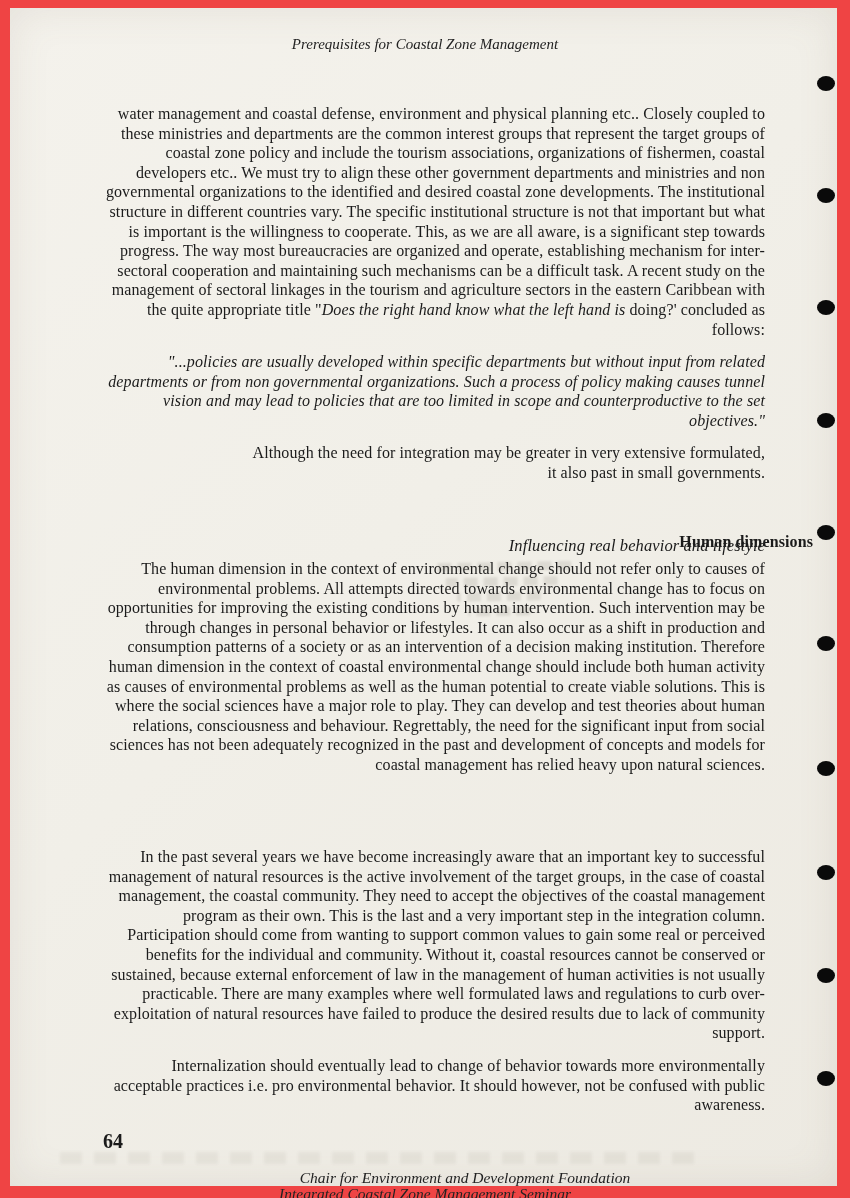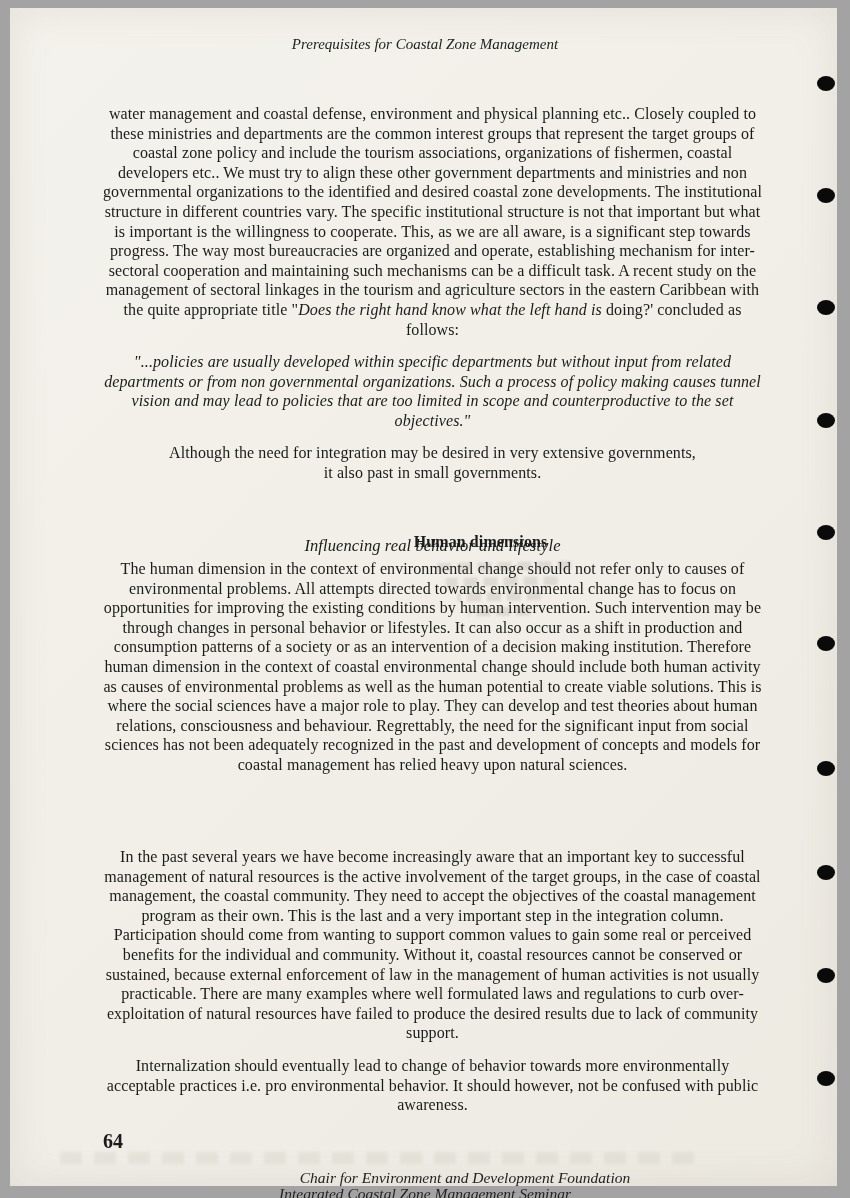--- a/index.html
+++ b/index.html
@@ -1,19 +1,19 @@
 <!DOCTYPE html>
 <html><head>
 <meta charset="utf-8">
 <style>
   html,body{margin:0;padding:0;background:#000;}
   .scan{
     position:relative;
     width:850px;height:1198px;
-    background:#a3a3a3;
+    background:#ef4444;
     overflow:hidden;
     font-family:"Liberation Serif", serif;
   }
   .paper{
     position:absolute;
     left:10px;top:8px;right:13px;bottom:12px;
     background:linear-gradient(135deg,#f4f2ec 0%,#f1efe8 45%,#edeae2 100%);
     box-shadow:inset 0 0 40px rgba(120,110,90,.12);
   }
   .hole{
@@ -28,21 +28,21 @@
     left:0;width:850px;top:36px;
     text-align:center;
     font-style:italic;
     font-size:15px;
     color:#222;
   }
   .body-block{
     left:100px;width:665px;
     font-size:16px;
     line-height:19.6px;
-    text-align:center;
+    text-align:right;
     letter-spacing:.1px;
   }
   .quote{font-style:italic;}
   .heading{font-weight:bold;padding-left:48px;margin-top:34px;}
   .subheading{font-style:italic;font-size:16.5px;}
   .page-num{left:103px;top:1130px;font-weight:bold;font-size:20px;}
   .footer{
     left:0;width:850px;
     text-align:center;
     font-style:italic;
@@ -93,21 +93,21 @@
 
   <div class="txt running-head">Prerequisites for Coastal Zone Management</div>
 
   <div class="txt body-block" style="top:104px">
     <span>water management and coastal defense, environment and physical planning etc.. Closely coupled to these ministries and departments are the common interest groups that represent the target groups of coastal zone policy and include the tourism associations, organizations of fishermen, coastal developers etc.. We must try to align these other government departments and ministries and non governmental organizations to the identified and desired coastal zone developments. The institutional structure in different countries vary. The specific institutional structure is not that important but what is important is the willingness to cooperate. This, as we are all aware, is a significant step towards progress. The way most bureaucracies are organized and operate, establishing mechanism for inter-sectoral cooperation and maintaining such mechanisms can be a difficult task. A recent study on the management of sectoral linkages in the tourism and agriculture sectors in the eastern Caribbean with the quite appropriate title "</span><span style="font-style:italic">Does the right hand know what the left hand is</span><span> doing?' concluded as follows:</span>
   </div>
 
   <div class="txt body-block quote" style="top:352px">"...policies are usually developed within specific departments but without input from related departments or from non governmental organizations.  Such a process of policy making causes tunnel vision and may lead to policies that are too limited in scope and counterproductive to the set objectives."</div>
 
   <div class="txt body-block" style="top:443px">
-    <span>Although the need for integration may be desired in very extensive governments,</span><br>
+    <span>Although the need for integration may be greater in very extensive formulated,</span><br>
     <span>it also past in small governments.</span>
   </div>
 
   <div class="txt body-block heading" style="top:498px">Human dimensions</div>
 
   <div class="txt body-block subheading" style="top:536px">Influencing real behavior and lifestyle</div>
 
   <div class="txt body-block" style="top:559px">The human dimension in the context of environmental change should not refer only to causes of environmental problems.  All attempts directed towards environmental change has to focus on opportunities for improving the existing conditions by human intervention.  Such intervention may be through changes in personal behavior or lifestyles.  It can also occur as a shift in production and consumption patterns of a society or as an intervention of a decision making institution.  Therefore human dimension in the context of coastal environmental change should include both human activity as causes of environmental problems as well as the human potential to create viable solutions.  This is where the social sciences have a major role to play.  They can develop and test theories about human relations, consciousness and behaviour.  Regrettably, the need for the significant input from social sciences has not been adequately recognized in the past and development of concepts and models for coastal management has relied heavy upon natural sciences.</div>
 
 

